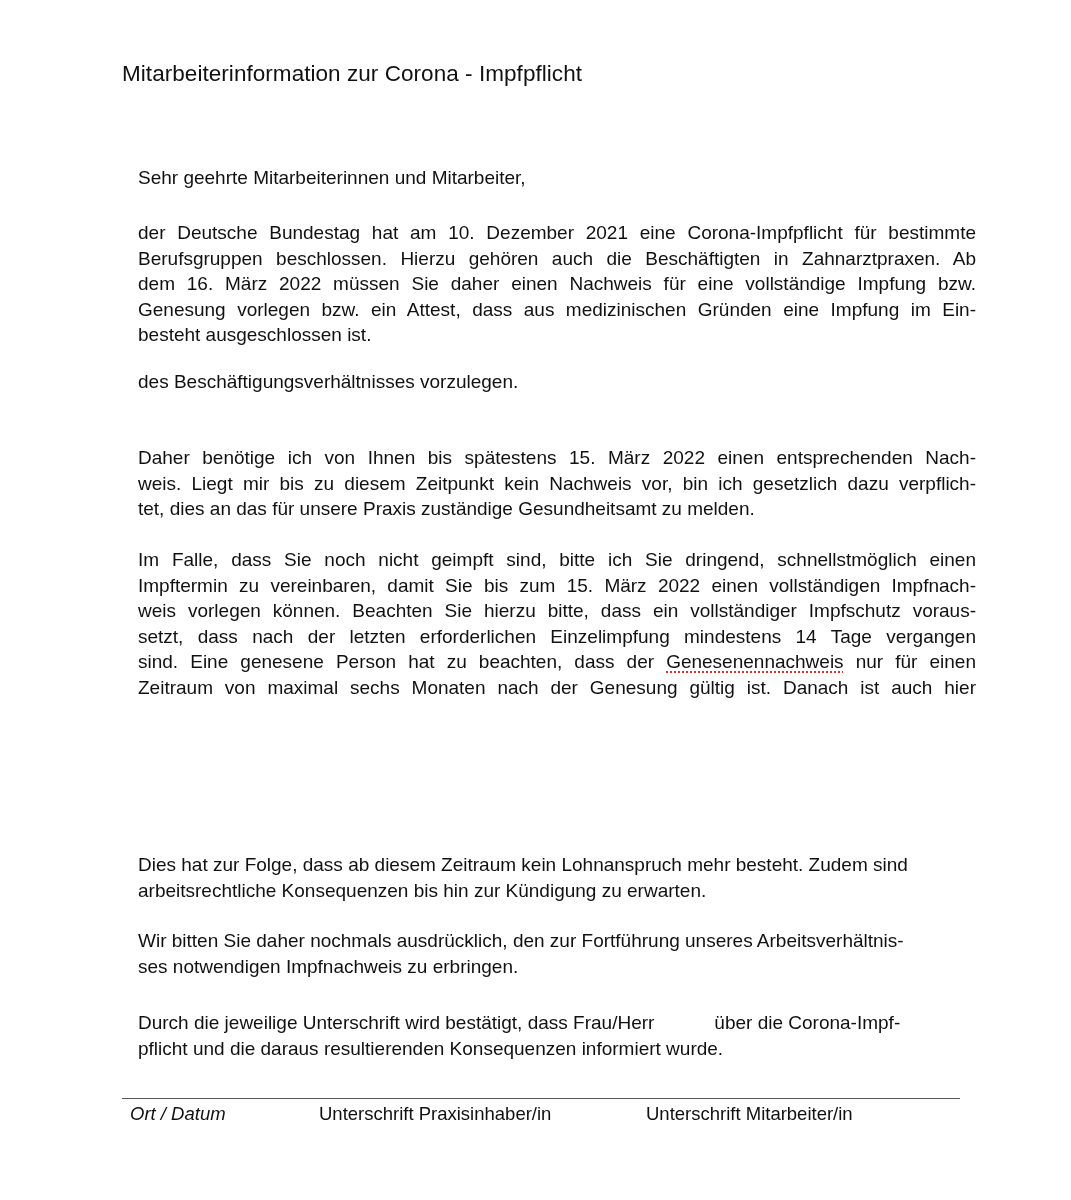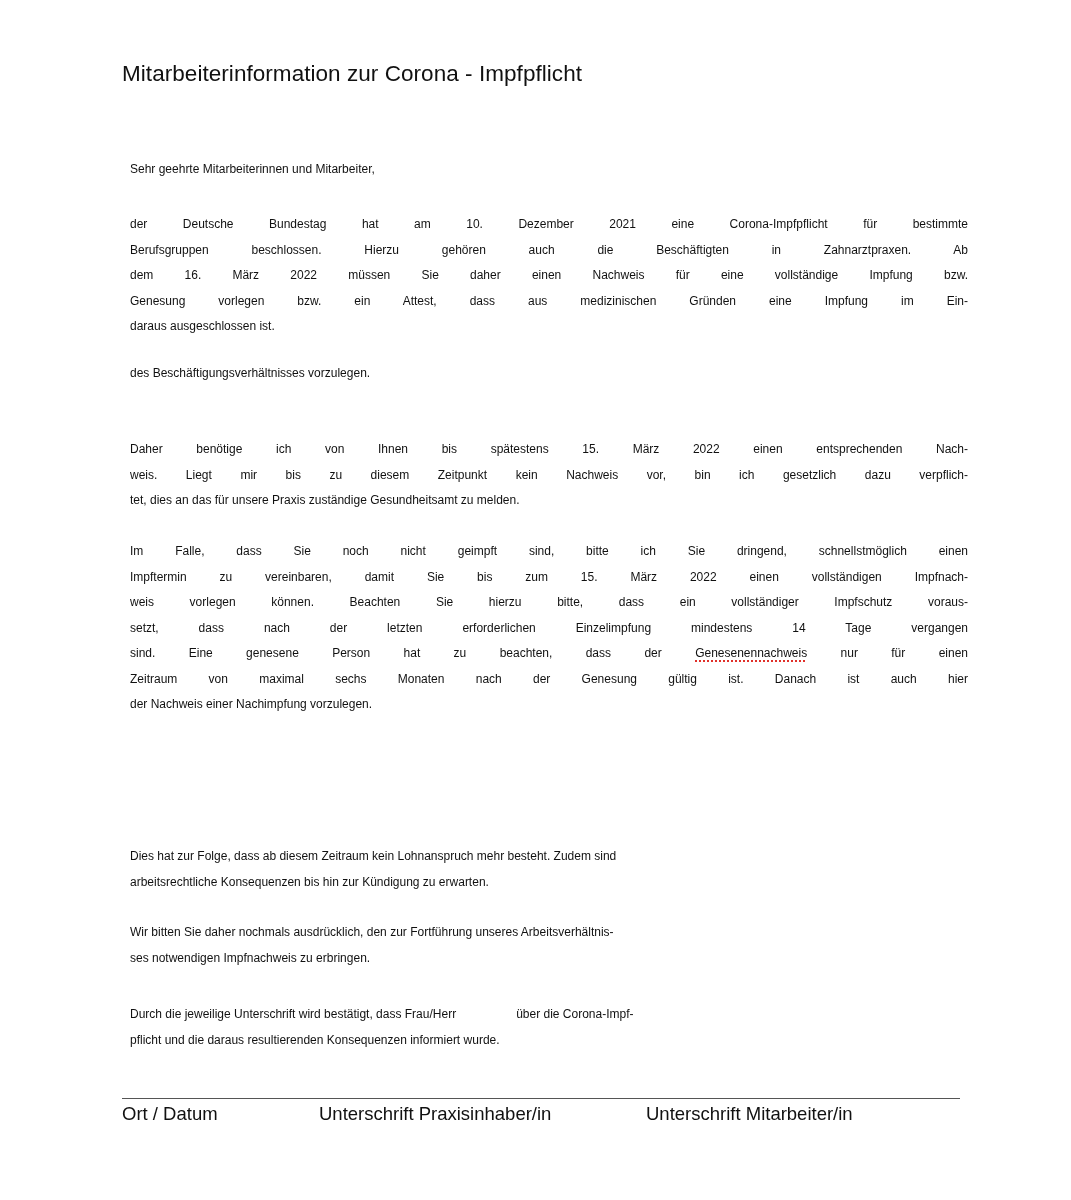--- a/index.html
+++ b/index.html
@@ -28,23 +28,23 @@
       top: 60px;
       font-size: 22.5px;
       line-height: 28px;
       white-space: nowrap;
       letter-spacing: 0.05px;
     }
     .para {
       position: absolute;
       left: 122px;
       width: 838px;
-      font-size: 12px;
+      font-size: 19px;
       line-height: 25.5px;
-      margin: 8px;
+      margin: 16px;
     }
     .line {
       display: block;
       white-space: nowrap;
       text-align: justify;
       text-align-last: justify;
     }
     .line.last {
       text-align-last: left;
     }
@@ -84,57 +84,56 @@
 
   <p class="para" style="top:149px;">
     <span class="line last">Sehr geehrte Mitarbeiterinnen und Mitarbeiter,</span>
   </p>
 
   <p class="para" style="top:204px;">
     <span class="line">der Deutsche Bundestag hat am 10. Dezember 2021 eine Corona-Impfpflicht für bestimmte</span>
     <span class="line">Berufsgruppen beschlossen. Hierzu gehören auch die Beschäftigten in Zahnarztpraxen. Ab</span>
     <span class="line">dem 16. März 2022 müssen Sie daher einen Nachweis für eine vollständige Impfung bzw.</span>
     <span class="line">Genesung vorlegen bzw. ein Attest, dass aus medizinischen Gründen eine Impfung im Ein-</span>
-    <span class="line last">daraus ausgeschlossen ist.</span>
+    <span class="line last">besteht ausgeschlossen ist.</span>
   </p>
 
   <p class="para" style="top:353px;">
     <span class="line last">des Beschäftigungsverhältnisses vorzulegen.</span>
   </p>
 
   <p class="para" style="top:429px;">
     <span class="line">Daher benötige ich von Ihnen bis spätestens 15. März 2022 einen entsprechenden Nach-</span>
     <span class="line">weis. Liegt mir bis zu diesem Zeitpunkt kein Nachweis vor, bin ich gesetzlich dazu verpflich-</span>
     <span class="line last">tet, dies an das für unsere Praxis zuständige Gesundheitsamt zu melden.</span>
   </p>
 
   <p class="para" style="top:531px;">
     <span class="line">Im Falle, dass Sie noch nicht geimpft sind, bitte ich Sie dringend, schnellstmöglich einen</span>
     <span class="line">Impftermin zu vereinbaren, damit Sie bis zum 15. März 2022 einen vollständigen Impfnach-</span>
     <span class="line">weis vorlegen können. Beachten Sie hierzu bitte, dass ein vollständiger Impfschutz voraus-</span>
     <span class="line">setzt, dass nach der letzten erforderlichen Einzelimpfung mindestens 14 Tage vergangen</span>
     <span class="line"><span>sind. Eine genesene Person hat zu beachten, dass der </span><span class="spell">Genesenennachweis</span><span> nur für einen</span></span>
     <span class="line">Zeitraum von maximal sechs Monaten nach der Genesung gültig ist. Danach ist auch hier</span>
-    <span class="line last">der Nachweis einer Nachimpfung vorzulegen.</span>
   </p>
 
 
   <p class="para" style="top:836px;">
     <span class="line last">Dies hat zur Folge, dass ab diesem Zeitraum kein Lohnanspruch mehr besteht. Zudem sind</span>
     <span class="line last">arbeitsrechtliche Konsequenzen bis hin zur Kündigung zu erwarten.</span>
   </p>
 
   <p class="para" style="top:912px;">
     <span class="line last">Wir bitten Sie daher nochmals ausdrücklich, den zur Fortführung unseres Arbeitsverhältnis-</span>
     <span class="line last">ses notwendigen Impfnachweis zu erbringen.</span>
   </p>
 
   <p class="para" style="top:994px;">
     <span class="line last"><span>Durch die jeweilige Unterschrift wird bestätigt, dass Frau/Herr</span><span class="gap"></span><span>über die Corona-Impf-</span></span>
     <span class="line last">pflicht und die daraus resultierenden Konsequenzen informiert wurde.</span>
   </p>
 
   <div class="sig-rule"></div>
-  <div class="sig-label" style="left:122px;">Ort / Datum</div>
+  <div class="sig-label" style="left:130px;font-style:italic;">Ort / Datum</div>
   <div class="sig-label" style="left:319px;">Unterschrift Praxisinhaber/in</div>
   <div class="sig-label" style="left:646px;">Unterschrift Mitarbeiter/in</div>
 
 </div>
 
 </body></html>

